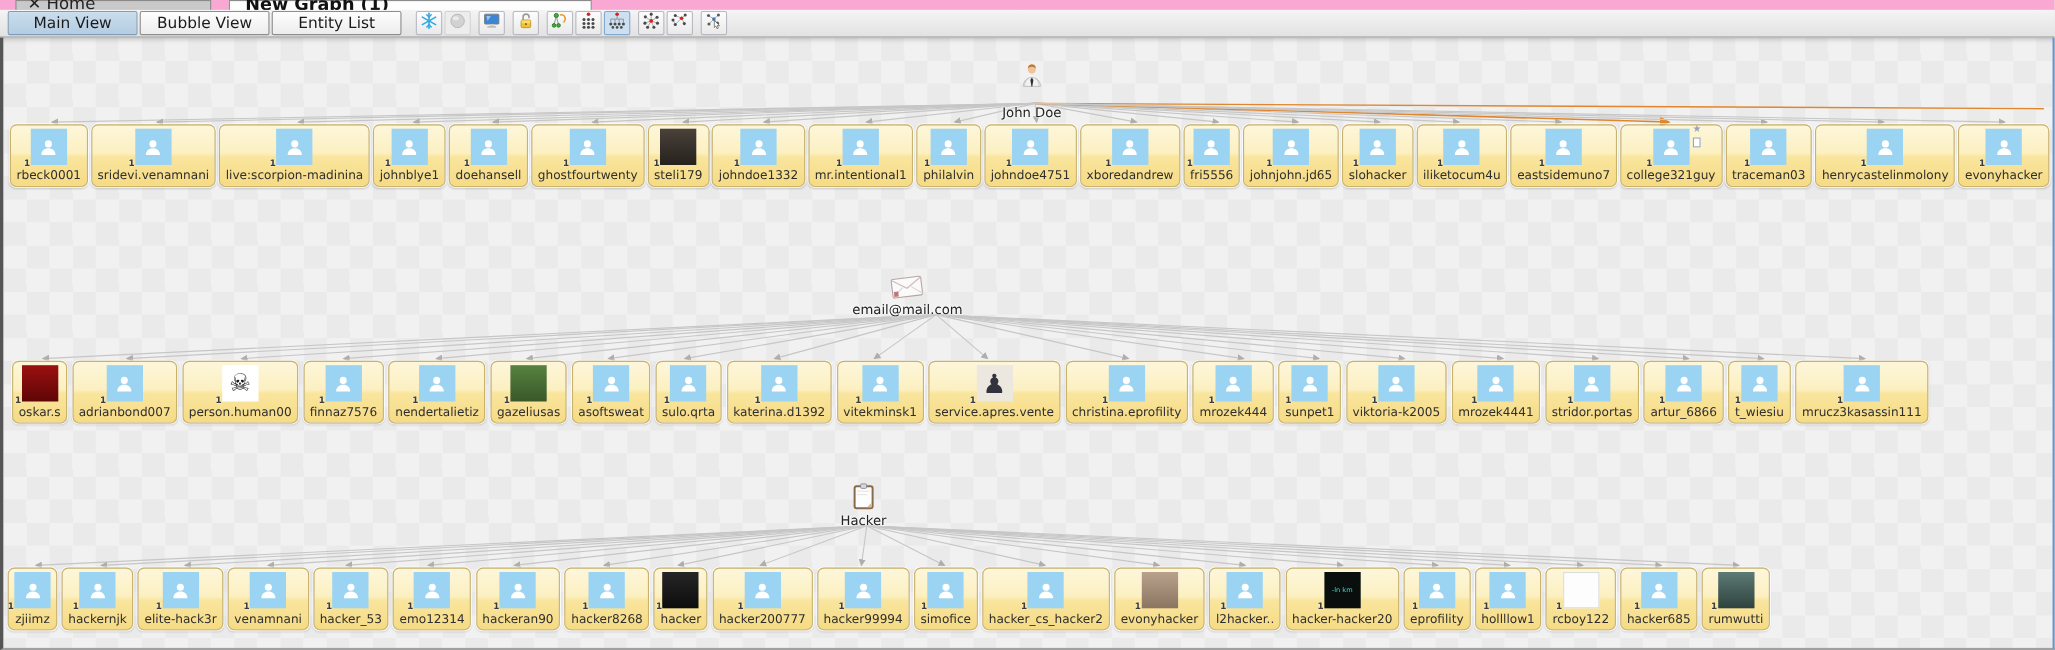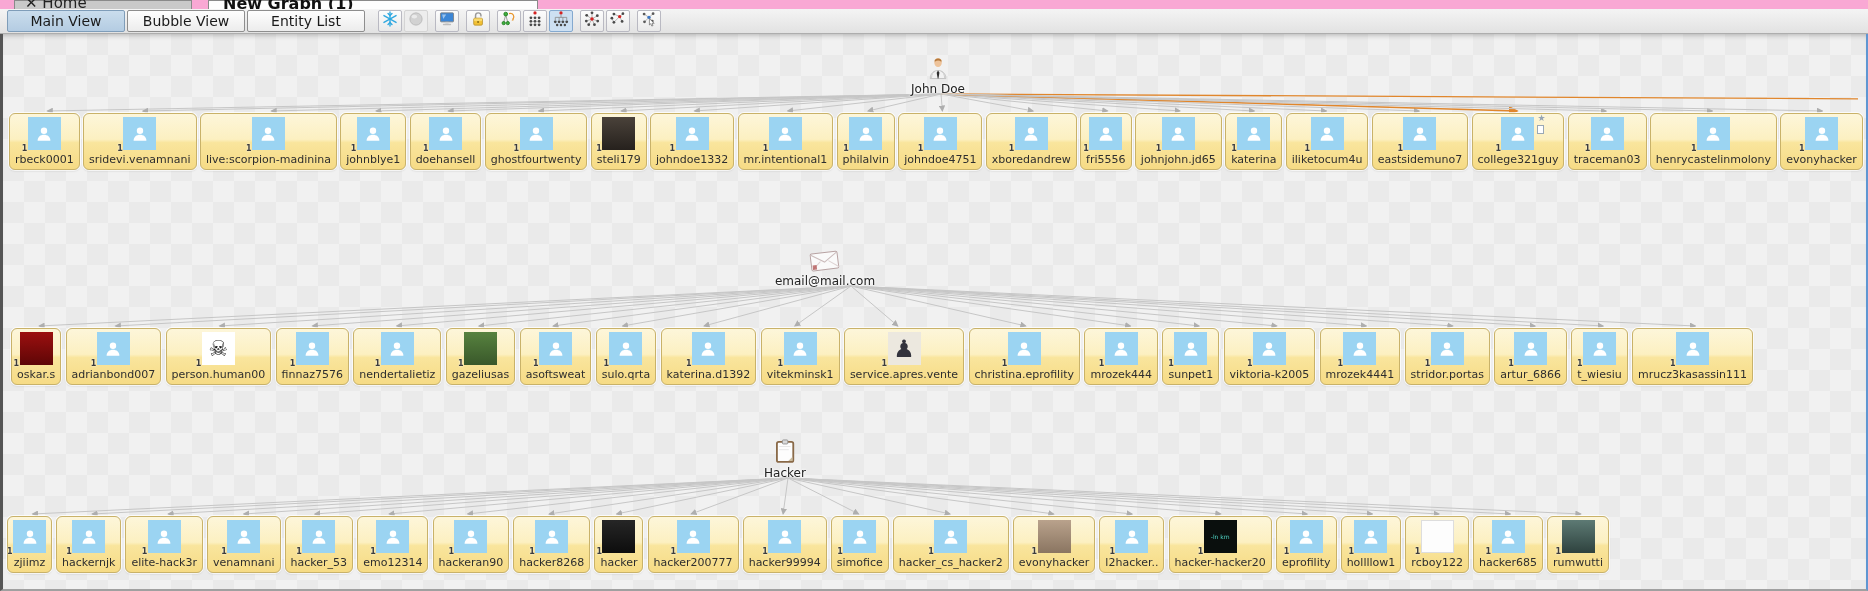--- a/index.html
+++ b/index.html
@@ -43,21 +43,21 @@
     transform:translateX(-50%); z-index:2; }
   .root-node .ricon { height:26px; display:flex; align-items:flex-end; }
   .root-node .rlabel { font-size:12px; color:#222; white-space:nowrap; margin-top:2px;
     text-shadow:0 0 3px #fff,0 0 3px #fff; }
 
   .row { position:absolute; display:flex; justify-content:space-between;
     align-items:flex-start; z-index:2; }
   .row1 { top:79px;  left:6px; width:1854px; }
   .row2 { top:294px; left:8px; width:1742px; }
   .row3 { top:482px; left:4px; width:1602px; }
-  #root-john  { left:935px; top:20px; }
+  #root-john  { left:935px; top:20px;gap:13px; }
   #root-email { left:822px; top:212px; }
   #root-hacker{ left:782px; top:404px; }
 
   .card { position:relative; height:57px; padding:3px 5px 2px;
     display:flex; flex-direction:column; align-items:center;
     background:linear-gradient(#fdf6da 0%,#fcf0c1 46%,#f9e59d 52%,#f6db85 100%);
     border:1px solid #c9b269; border-radius:6px;
     box-shadow:0 0 0 1px rgba(255,255,255,.8), 0 1px 2px rgba(0,0,0,.18); }
   .iconwrap { position:relative; width:33px; height:33px; }
   .avatar { width:33px; height:33px; background:#9bd4f2; display:flex;
@@ -469,21 +469,21 @@
       <div class="card" id="card-john-14">
     <div class="iconwrap">
       <div class="avatar">
             <svg viewBox="0 0 20 20" width="20" height="20">
               <circle cx="10" cy="6.8" r="3.2" fill="#fff"></circle>
               <path d="M3.6 16.8 c0-3.9 2.9-6 6.4-6 s6.4 2.1 6.4 6 z" fill="#fff"></path>
             </svg>
           </div>
       <span class="badge">1</span>
     </div>
-    <div class="clabel">katerina</div>
+    <div class="clabel">slohacker</div>
   </div>
       <div class="card" id="card-john-15">
     <div class="iconwrap">
       <div class="avatar">
             <svg viewBox="0 0 20 20" width="20" height="20">
               <circle cx="10" cy="6.8" r="3.2" fill="#fff"></circle>
               <path d="M3.6 16.8 c0-3.9 2.9-6 6.4-6 s6.4 2.1 6.4 6 z" fill="#fff"></path>
             </svg>
           </div>
       <span class="badge">1</span>

